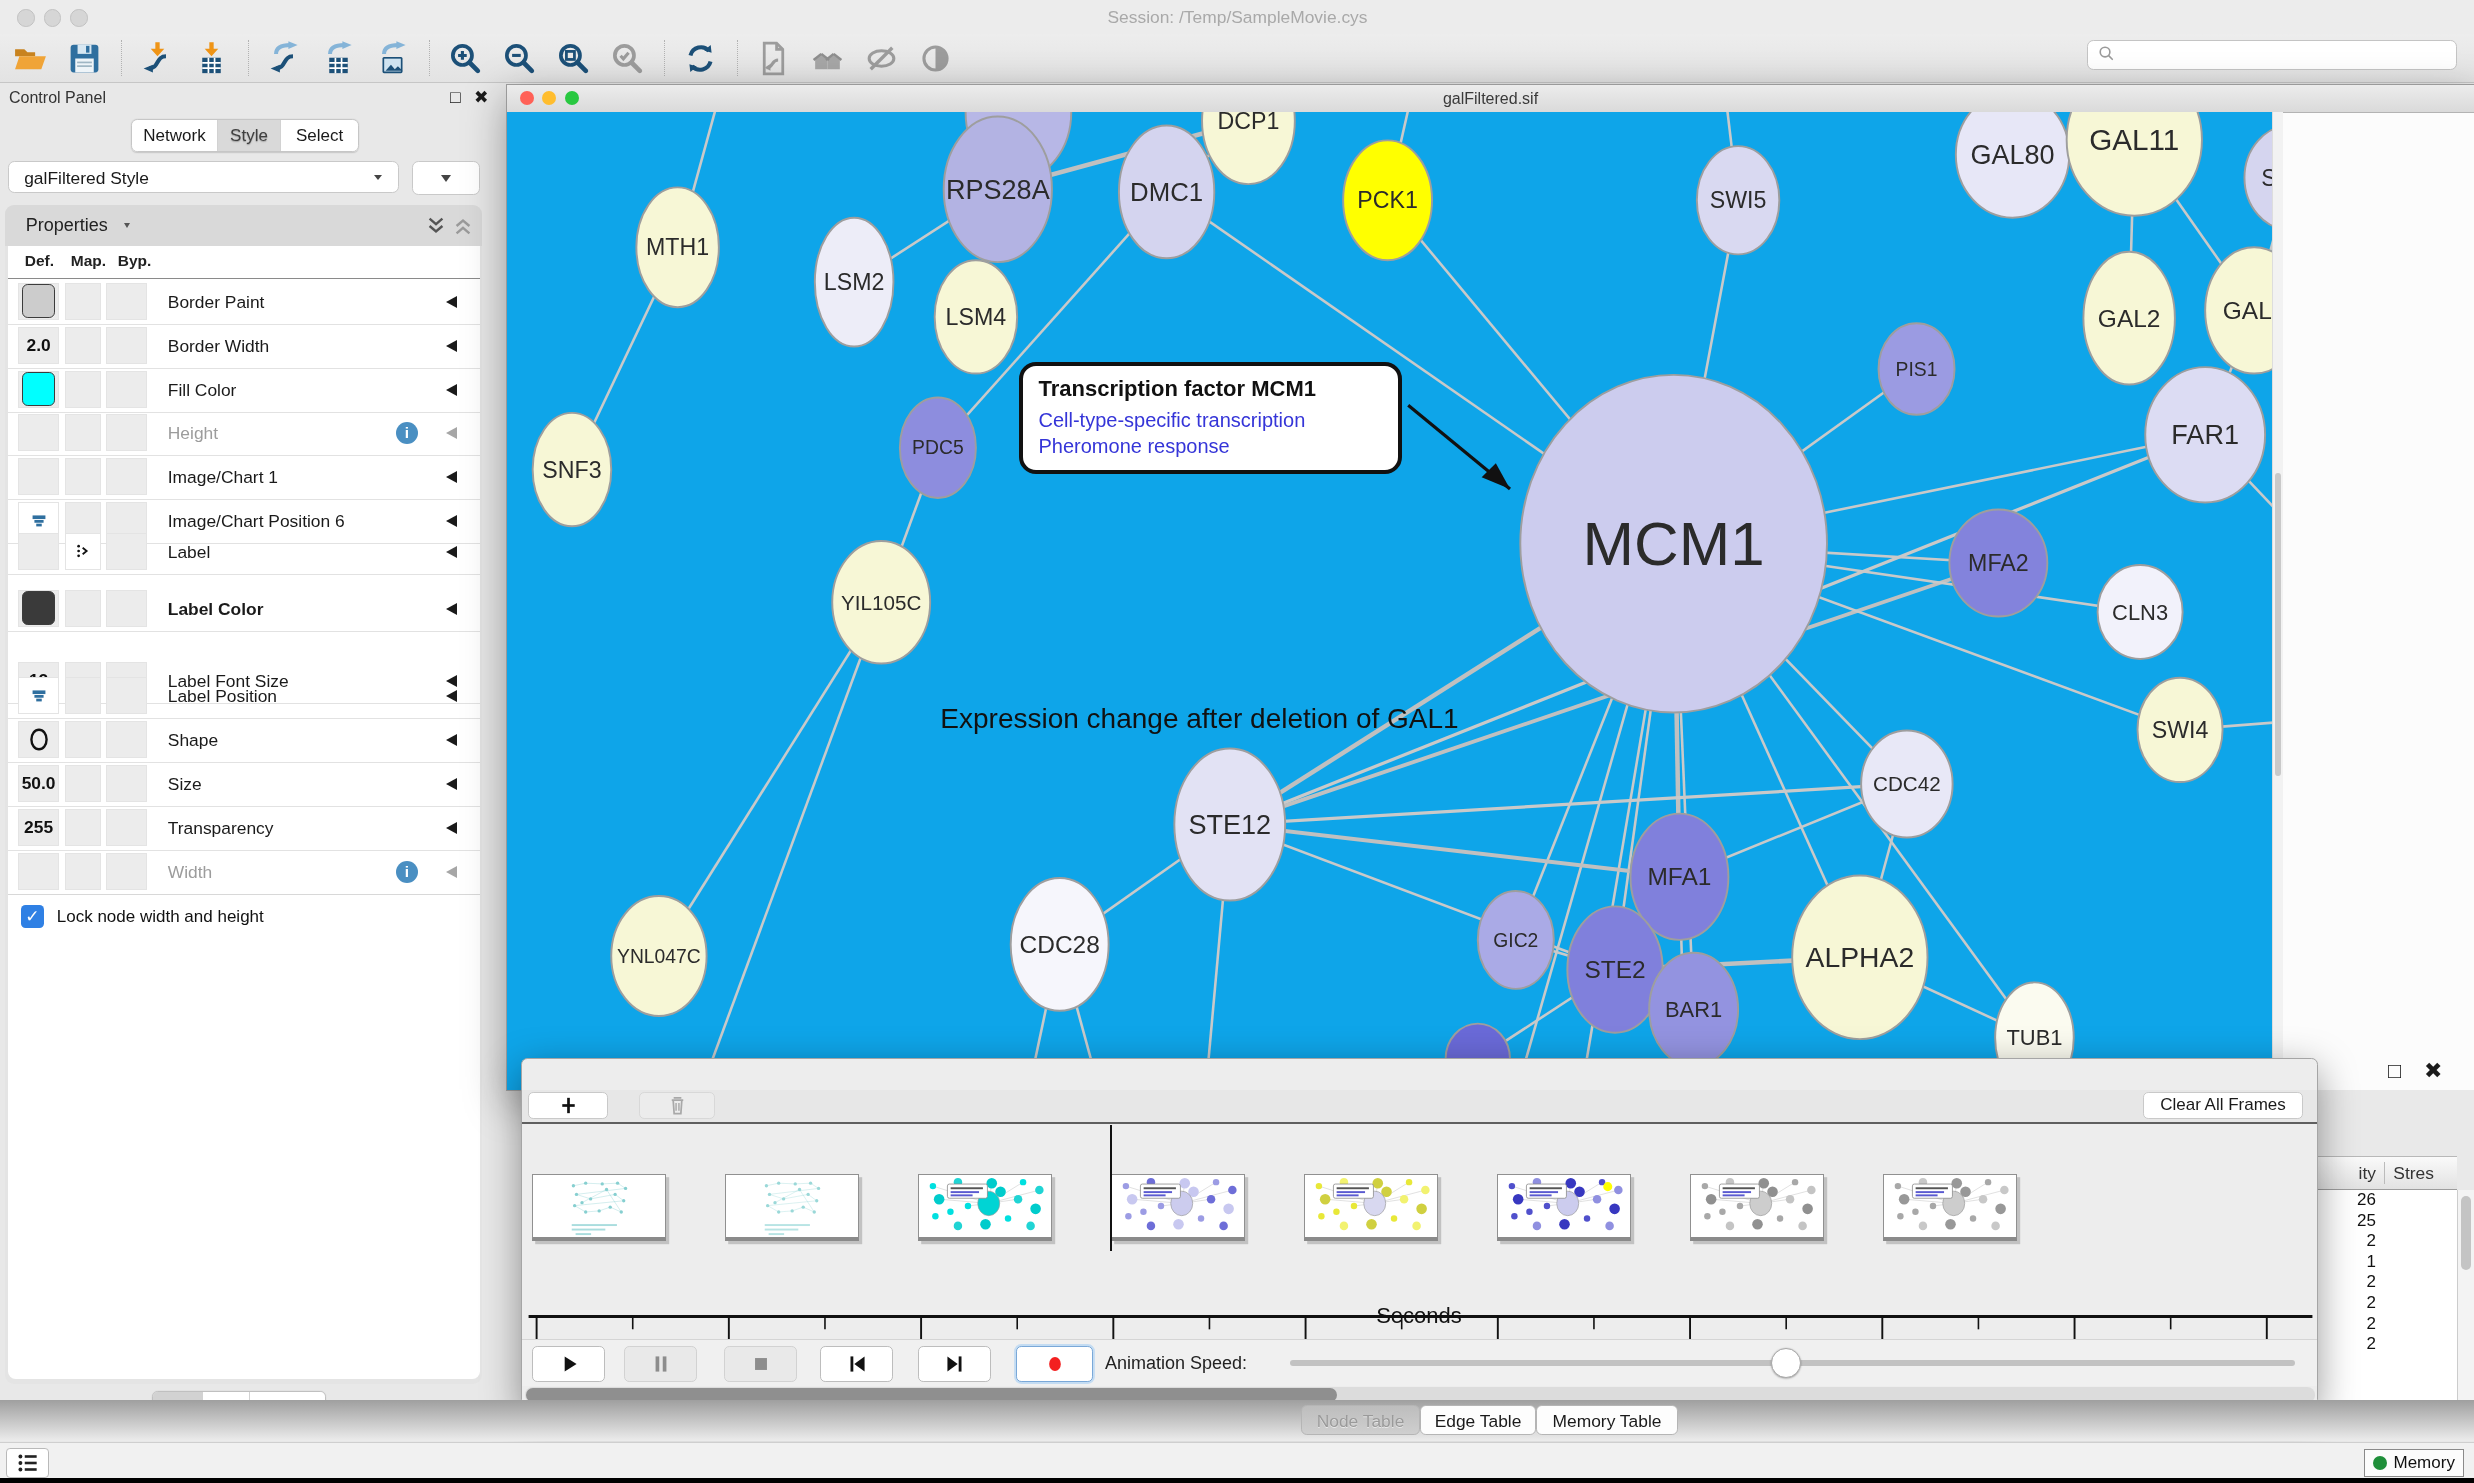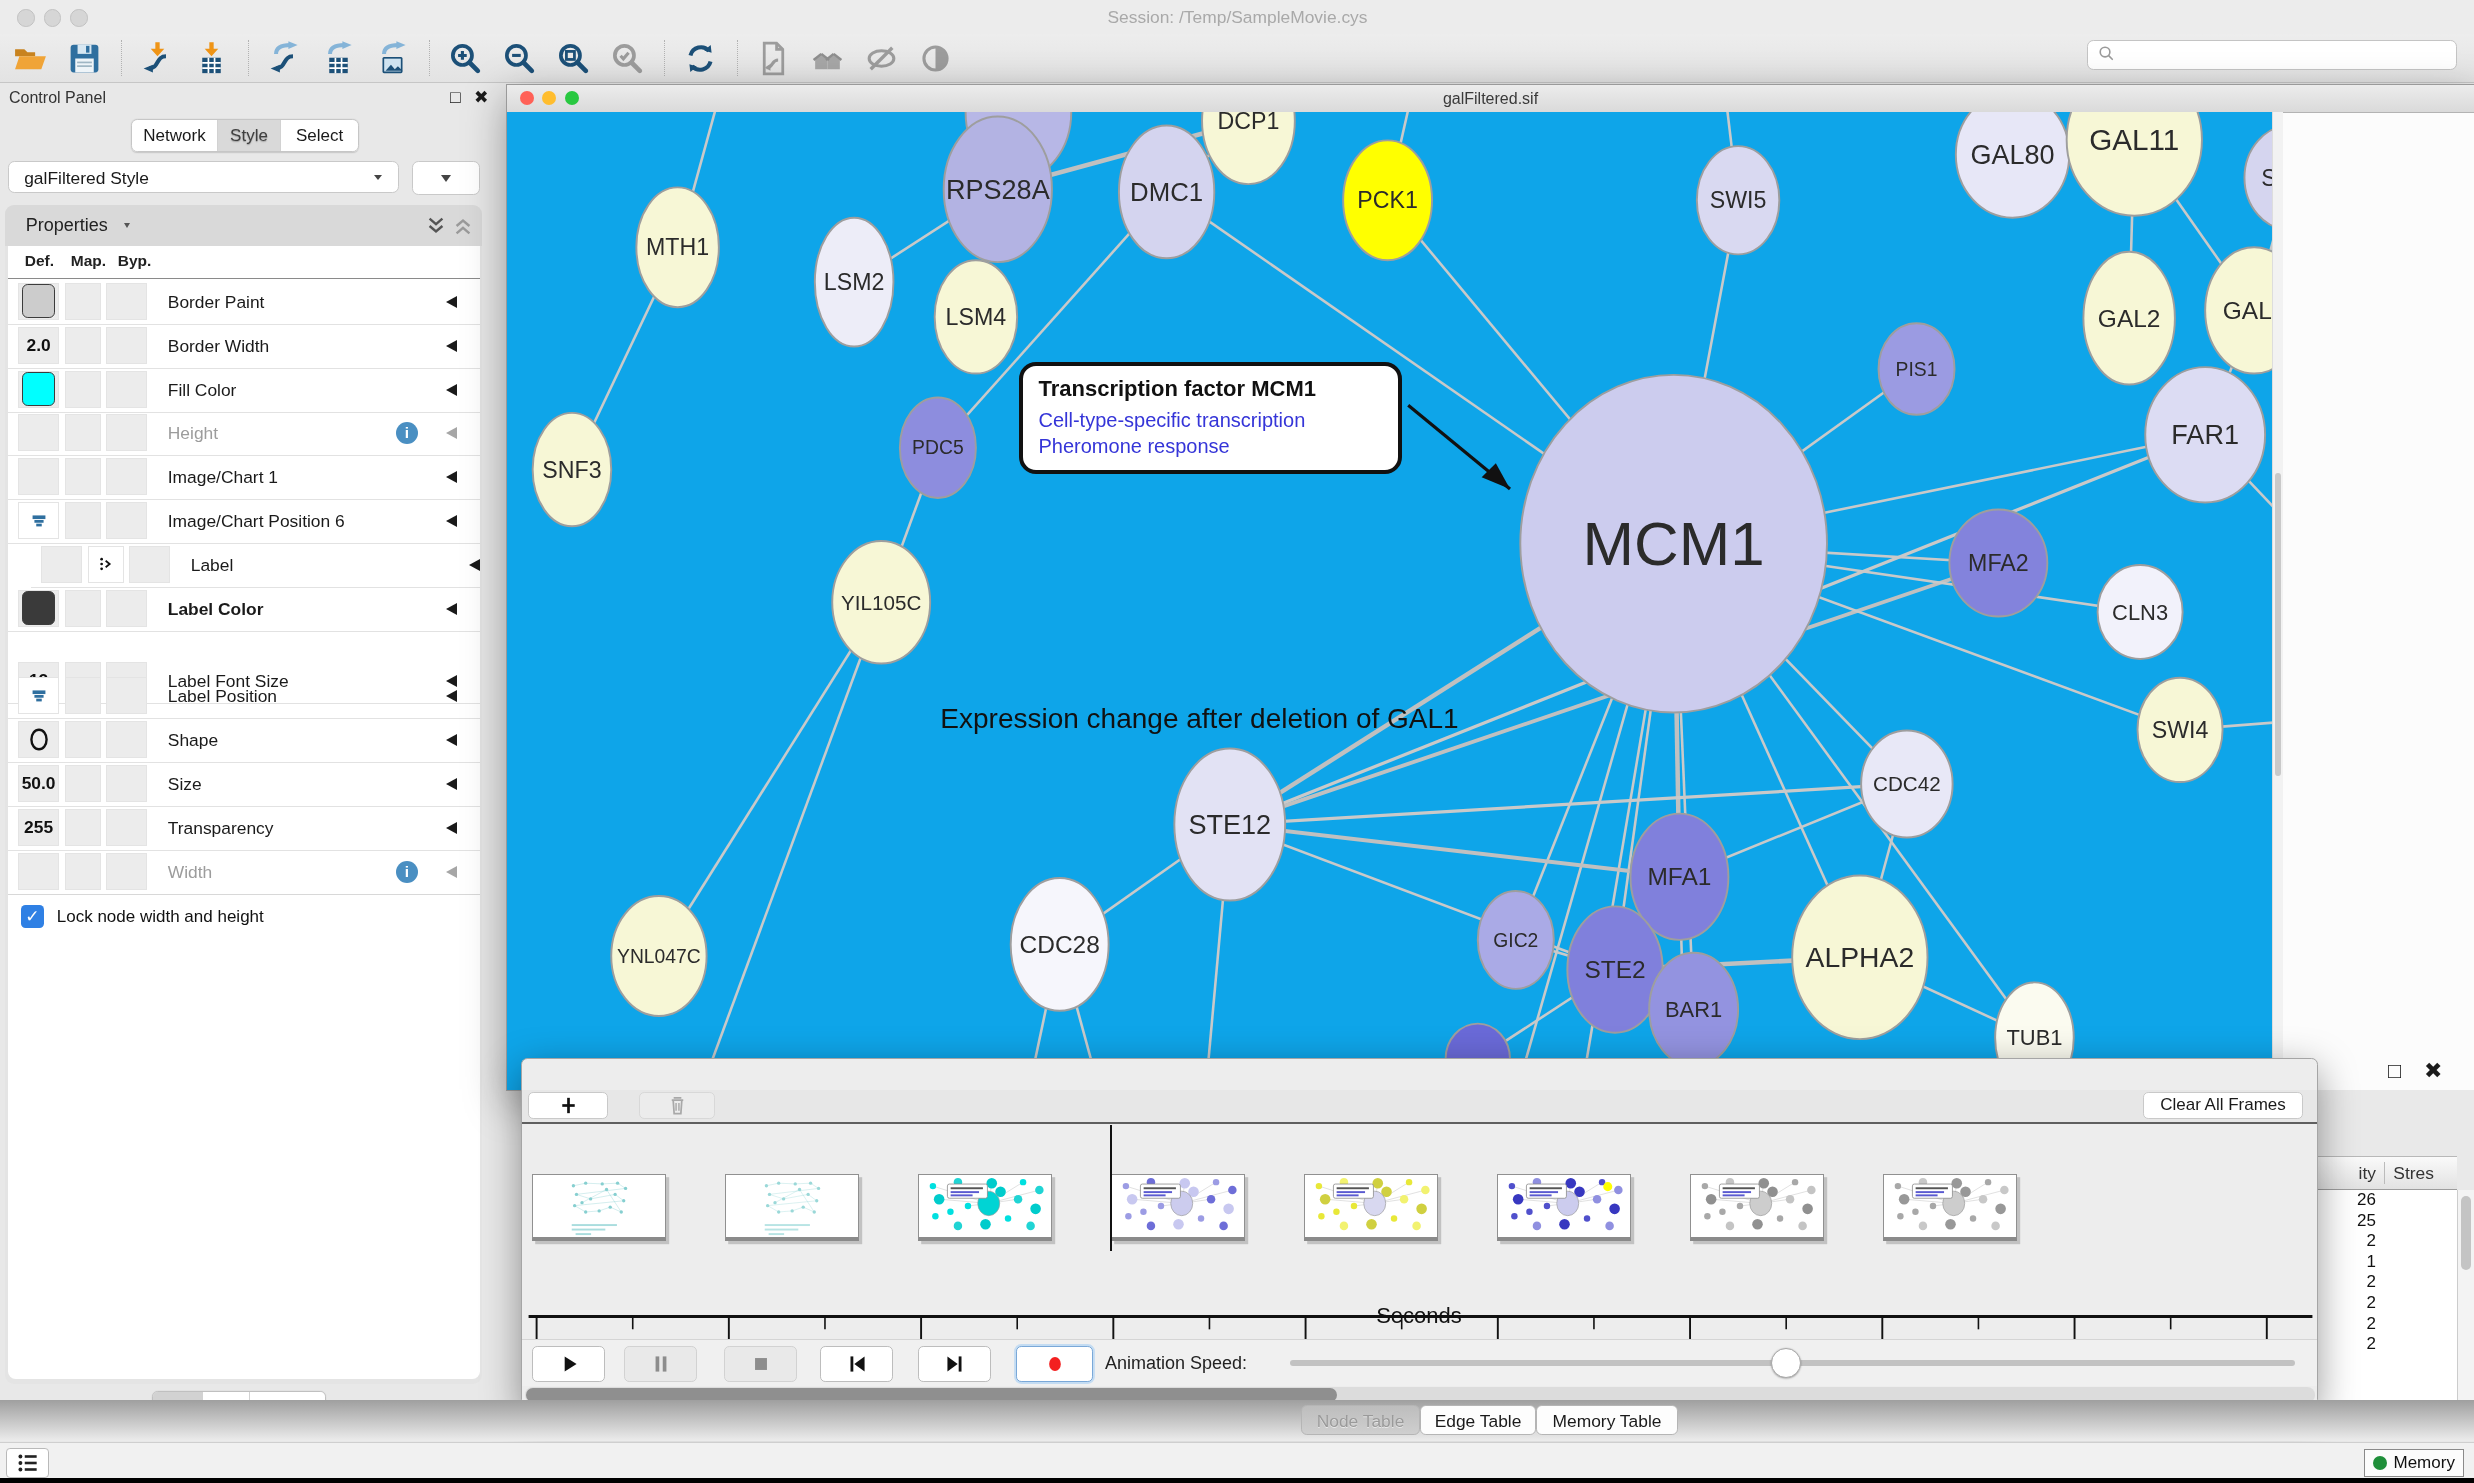--- a/index.html
+++ b/index.html
@@ -331,21 +331,21 @@
                 <rect x="5" y="7" width="14" height="4" fill="#2f6f9f"></rect>
                 <rect x="7" y="12" width="10" height="3" fill="#2f6f9f"></rect>
                 <rect x="9" y="16" width="6" height="3" fill="#2f6f9f"></rect>
               </svg>
             </div>
             <div class="pcell map abs" style=""></div>
             <div class="pcell byp abs"></div>
             <div class="plabel abs ">Image/Chart Position 6</div>
             <div class="parrow abs "></div>
           </div>
-          <div class="prow abs" style="top: 263px; margin-left: 23px;">
+          <div class="prow abs" style="top: 250px;">
             <div class="pcell def abs" style=""></div>
             <div class="pcell map abs" style="background:#fff;">
               <svg width="19.3" height="22" viewBox="0 0 24 24">
                 <circle cx="7" cy="6" r="1.7" fill="#111"></circle>
                 <circle cx="7" cy="12" r="1.7" fill="#111"></circle>
                 <circle cx="7" cy="18" r="1.7" fill="#111"></circle>
                 <path d="M12 8l5 4-5 4" stroke="#111" stroke-width="2.2" fill="none"></path>
               </svg>
             </div>
             <div class="pcell byp abs"></div>

